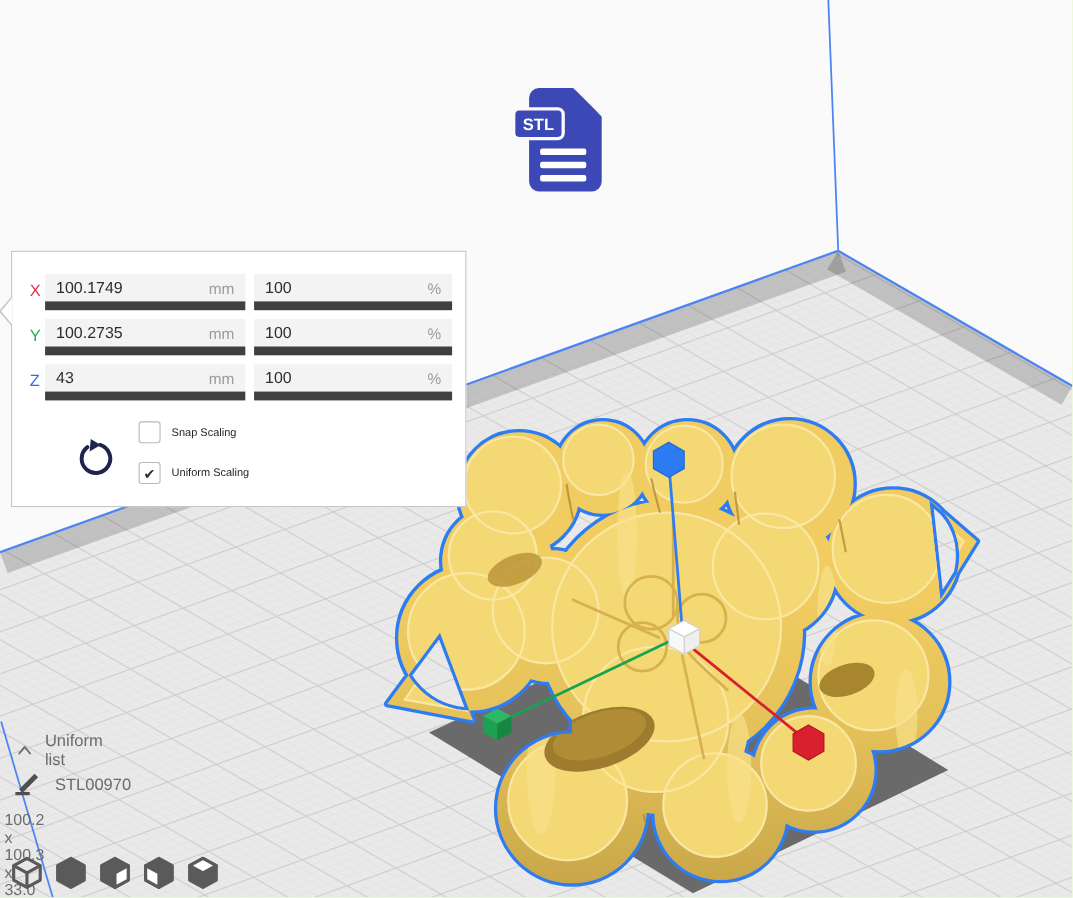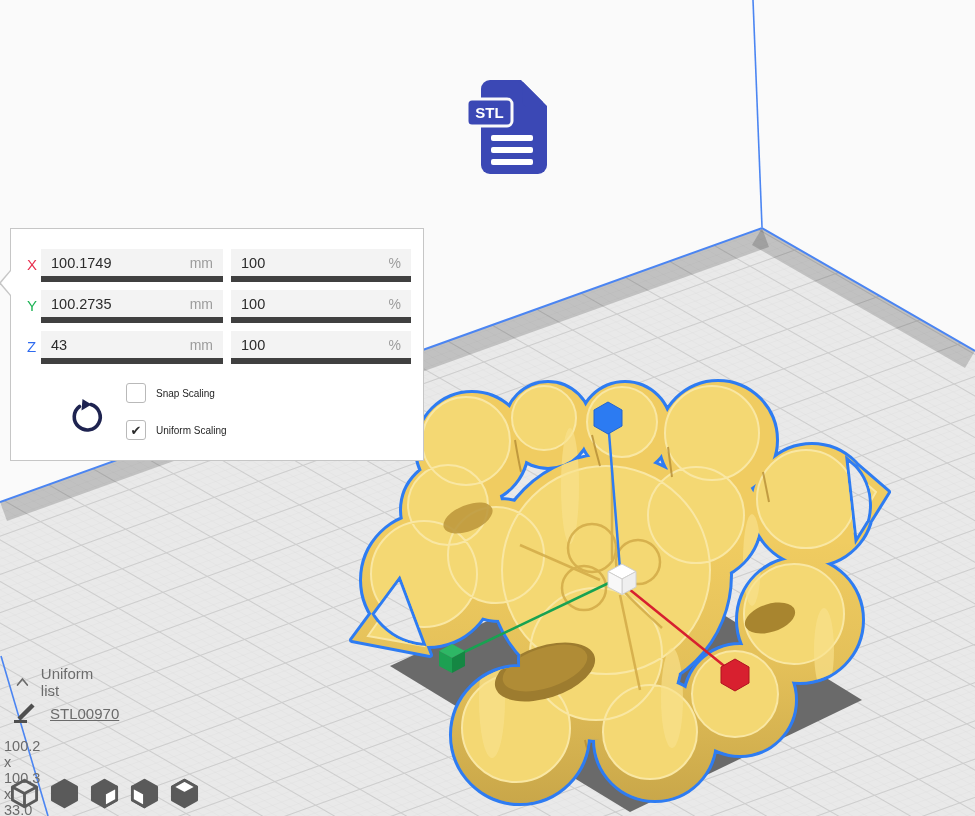--- a/index.html
+++ b/index.html
@@ -25,21 +25,21 @@
     border-top:12px solid transparent;border-bottom:12px solid transparent;
     border-right:10px solid #ffffff;
   }
   .srow{position:absolute;left:0;width:100%;height:33px;}
   .srow .axis{position:absolute;left:16px;top:7px;font-size:15px;}
   .axis-x{color:#e8304f;}
   .axis-y{color:#1db355;}
   .axis-z{color:#2f6bef;}
   .field{
     position:absolute;top:0;height:33px;background:#f3f3f3;
-    border-bottom:6px solid #404040;display:flex;align-items:center;
+    border-bottom:8px solid #404040;display:flex;align-items:center;
     justify-content:space-between;padding:0 10px;cursor:text;
   }
   .field .val{font-size:14.5px;color:#2c2c2c;}
   .field .unit{font-size:14px;color:#9c9c9c;}
   .field.mm{left:30px;width:182px;}
   .field.pct{left:220px;width:180px;gap:48px;}
   .reset-btn{position:absolute;left:54px;top:168px;width:40px;height:40px;cursor:pointer;border:none;background:transparent;padding:0;}
   .cb-row{position:absolute;left:115px;height:20px;display:flex;align-items:center;}
   .cb{
     width:20px;height:20px;background:#ffffff;border:1px solid #b9b9b9;border-radius:3px;
@@ -49,21 +49,21 @@
   .cb-label{margin-left:10px;font-size:10px;color:#1f1f1f;}
   .cb-row.snap{top:154px;}
   .cb-row.uniform{top:191px;}
 
   
   .objlist{position:absolute;left:0;top:0;color:#6b6b6b;}
   .objlist-header{position:absolute;left:16px;top:665px;display:flex;align-items:center;cursor:pointer;}
   .objlist-header .chev{margin-right:12px;display:block;}
   .objlist-title{font-size:15px;color:#6b6b6b;}
   .objlist-item{position:absolute;left:12px;top:700px;display:flex;align-items:center;cursor:pointer;}
-  .objlist-item .name{margin-left:12px;font-size:15px;color:#6b6b6b;text-decoration:underline;}
+  .objlist-item .name{margin-left:12px;font-size:15px;color:#6b6b6b;}
   .objlist-dims{position:absolute;left:4px;top:738px;font-size:14.5px;color:#6b6b6b;}
   .view-buttons{position:absolute;left:8px;top:777px;display:flex;gap:7px;}
   .view-btn{width:33px;height:33px;border:none;background:transparent;padding:0;cursor:pointer;}
 
   
   .stl-icon{position:absolute;left:465px;top:78px;width:86px;height:98px;}
 </style>
 </head>
 <body>
 

